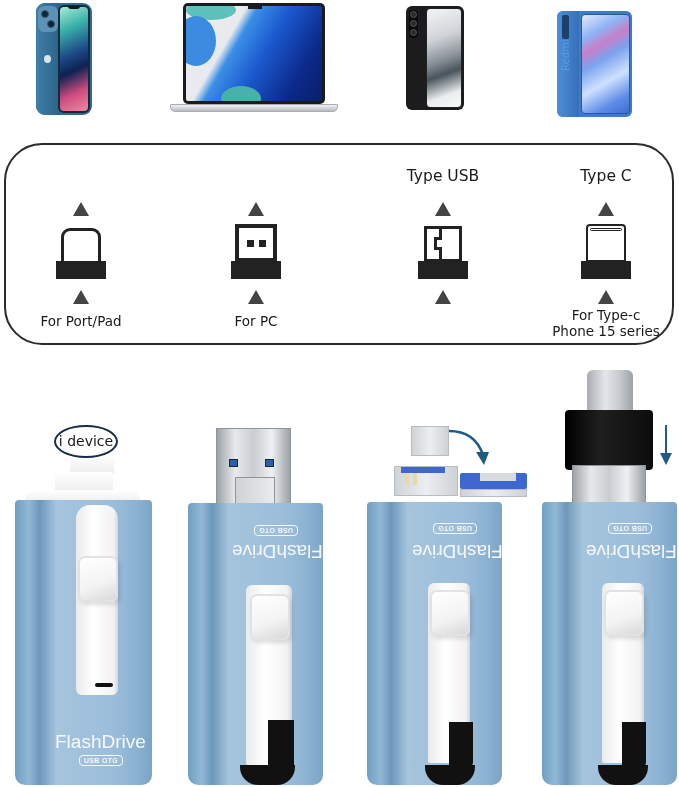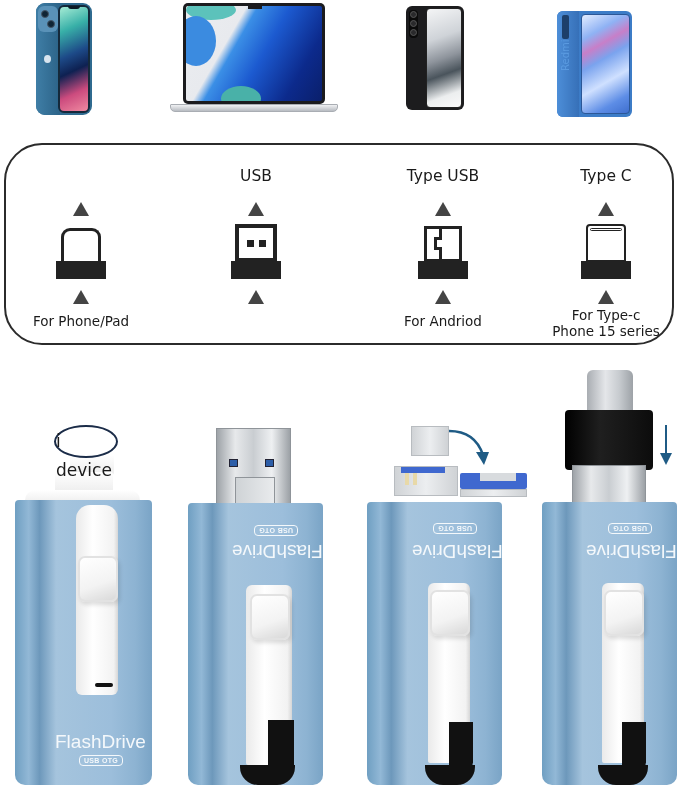--- a/index.html
+++ b/index.html
@@ -76,21 +76,21 @@
   .lightning { position: absolute; background: linear-gradient(180deg, #ffffff, #ececec); border-radius: 3px; }
   .usb-a { position: absolute; background: linear-gradient(90deg, #9ea3a8, #e7e9eb 25%, #c9cdd1 50%, #eef0f2 75%, #9ca1a6); border: 1px solid #8f9499; }
   .usb-a .hole { position: absolute; width: 9px; height: 8px; background: #2d5ea8; border: 1px solid #223; }
   .micro-plug { position: absolute; background: linear-gradient(90deg, #d0d3d6, #eceef0 50%, #cfd2d5); border: 1px solid #b8bcc0; }
   .blue-tab { position: absolute; background: #3f68cf; }
   .typec-plug { position: absolute; background: linear-gradient(90deg, #a9adb2, #e4e6e9 40%, #c7cbcf 70%, #9da2a7); border-radius: 6px 6px 0 0; }
   .typec-cap { position: absolute; background: linear-gradient(90deg, #000, #1f1f1f 40%, #0c0c0c); border-radius: 4px; }
   .arrow-line { position: absolute; background: #1f5b85; }
   .arrow-head { position: absolute; width: 0; height: 0; border-left: 6px solid transparent; border-right: 6px solid transparent; border-top: 12px solid #1f5b85; }
 
-  .idevice-bubble { position: absolute; left: 54px; top: 425px; width: 64px; height: 33px; border: 2px solid #1b2c48; border-radius: 50%; background: #fff; font-size: 17px; line-height: 29px; color: #1a1a1a; }
+  .idevice-bubble { position: absolute; left: 54px; top: 425px; width: 64px; height: 33px; border: 2px solid #1b2c48; border-radius: 50%; background: #fff; text-align: center; font-size: 14px; line-height: 29px; color: #1a1a1a; }
 </style>
 </head>
 <body>
 
 <div class="devices">
   <div class="device iphone">
     <div class="back"></div>
     <div class="cam-block">
       <div class="cam c1"></div>
         <div class="cam c2"></div>
@@ -131,51 +131,50 @@
 
 <div class="panel">
 
   <div class="port-col" style="left:0px">
     <div class="tri up1"></div>
     <div class="connector">
       <div class="conn-head" style="left:5px; width:40px; height:34px; border-radius:9px 9px 0 0; border-bottom:none;"></div>
       <div class="conn-base"></div>
     </div>
     <div class="tri up2"></div>
-    <div class="port-label">For Phone/Pad</div>
+    <div class="port-label">For Port/Pad</div>
   </div>
 
   <div class="port-col" style="left:175px">
-    <div class="port-title">USB</div>
     <div class="tri up1"></div>
     <div class="connector">
       <div class="conn-head" style="left:4px; width:42px; height:38px; border-width:4px;">
         <div style="position:absolute; left:8px; top:12px; width:7px; height:7px; background:#222;"></div>
         <div style="position:absolute; left:20px; top:12px; width:7px; height:7px; background:#222;"></div>
       </div>
       <div class="conn-base"></div>
     </div>
     <div class="tri up2"></div>
+    <div class="port-label">For PC</div>
   </div>
 
   <div class="port-col" style="left:362px">
     <div class="port-title">Type USB</div>
     <div class="tri up1"></div>
     <div class="connector">
       <div class="conn-head" style="left:6px; width:38px; height:36px; border-width:3px;">
         <div style="position:absolute; left:12px; top:-3px; width:3px; height:12px; background:#222;"></div>
         <div style="position:absolute; left:7px; top:8px; width:8px; height:3px; background:#222;"></div>
         <div style="position:absolute; left:7px; top:8px; width:3px; height:12px; background:#222;"></div>
         <div style="position:absolute; left:7px; top:18px; width:8px; height:3px; background:#222;"></div>
         <div style="position:absolute; left:12px; top:18px; width:3px; height:15px; background:#222;"></div>
       </div>
       <div class="conn-base"></div>
     </div>
     <div class="tri up2"></div>
-    <div class="port-label">For Andriod</div>
   </div>
 
   <div class="port-col" style="left:525px">
     <div class="port-title">Type C</div>
     <div class="tri up1"></div>
     <div class="connector">
       <div class="conn-head" style="left:5px; width:40px; height:38px; border-width:2px; border-radius:4px 4px 0 0;">
         <div style="position:absolute; left:2px; top:2px; width:32px; height:3px; border:1px solid #222; border-radius:2px;"></div>
       </div>
       <div class="conn-base"></div>

